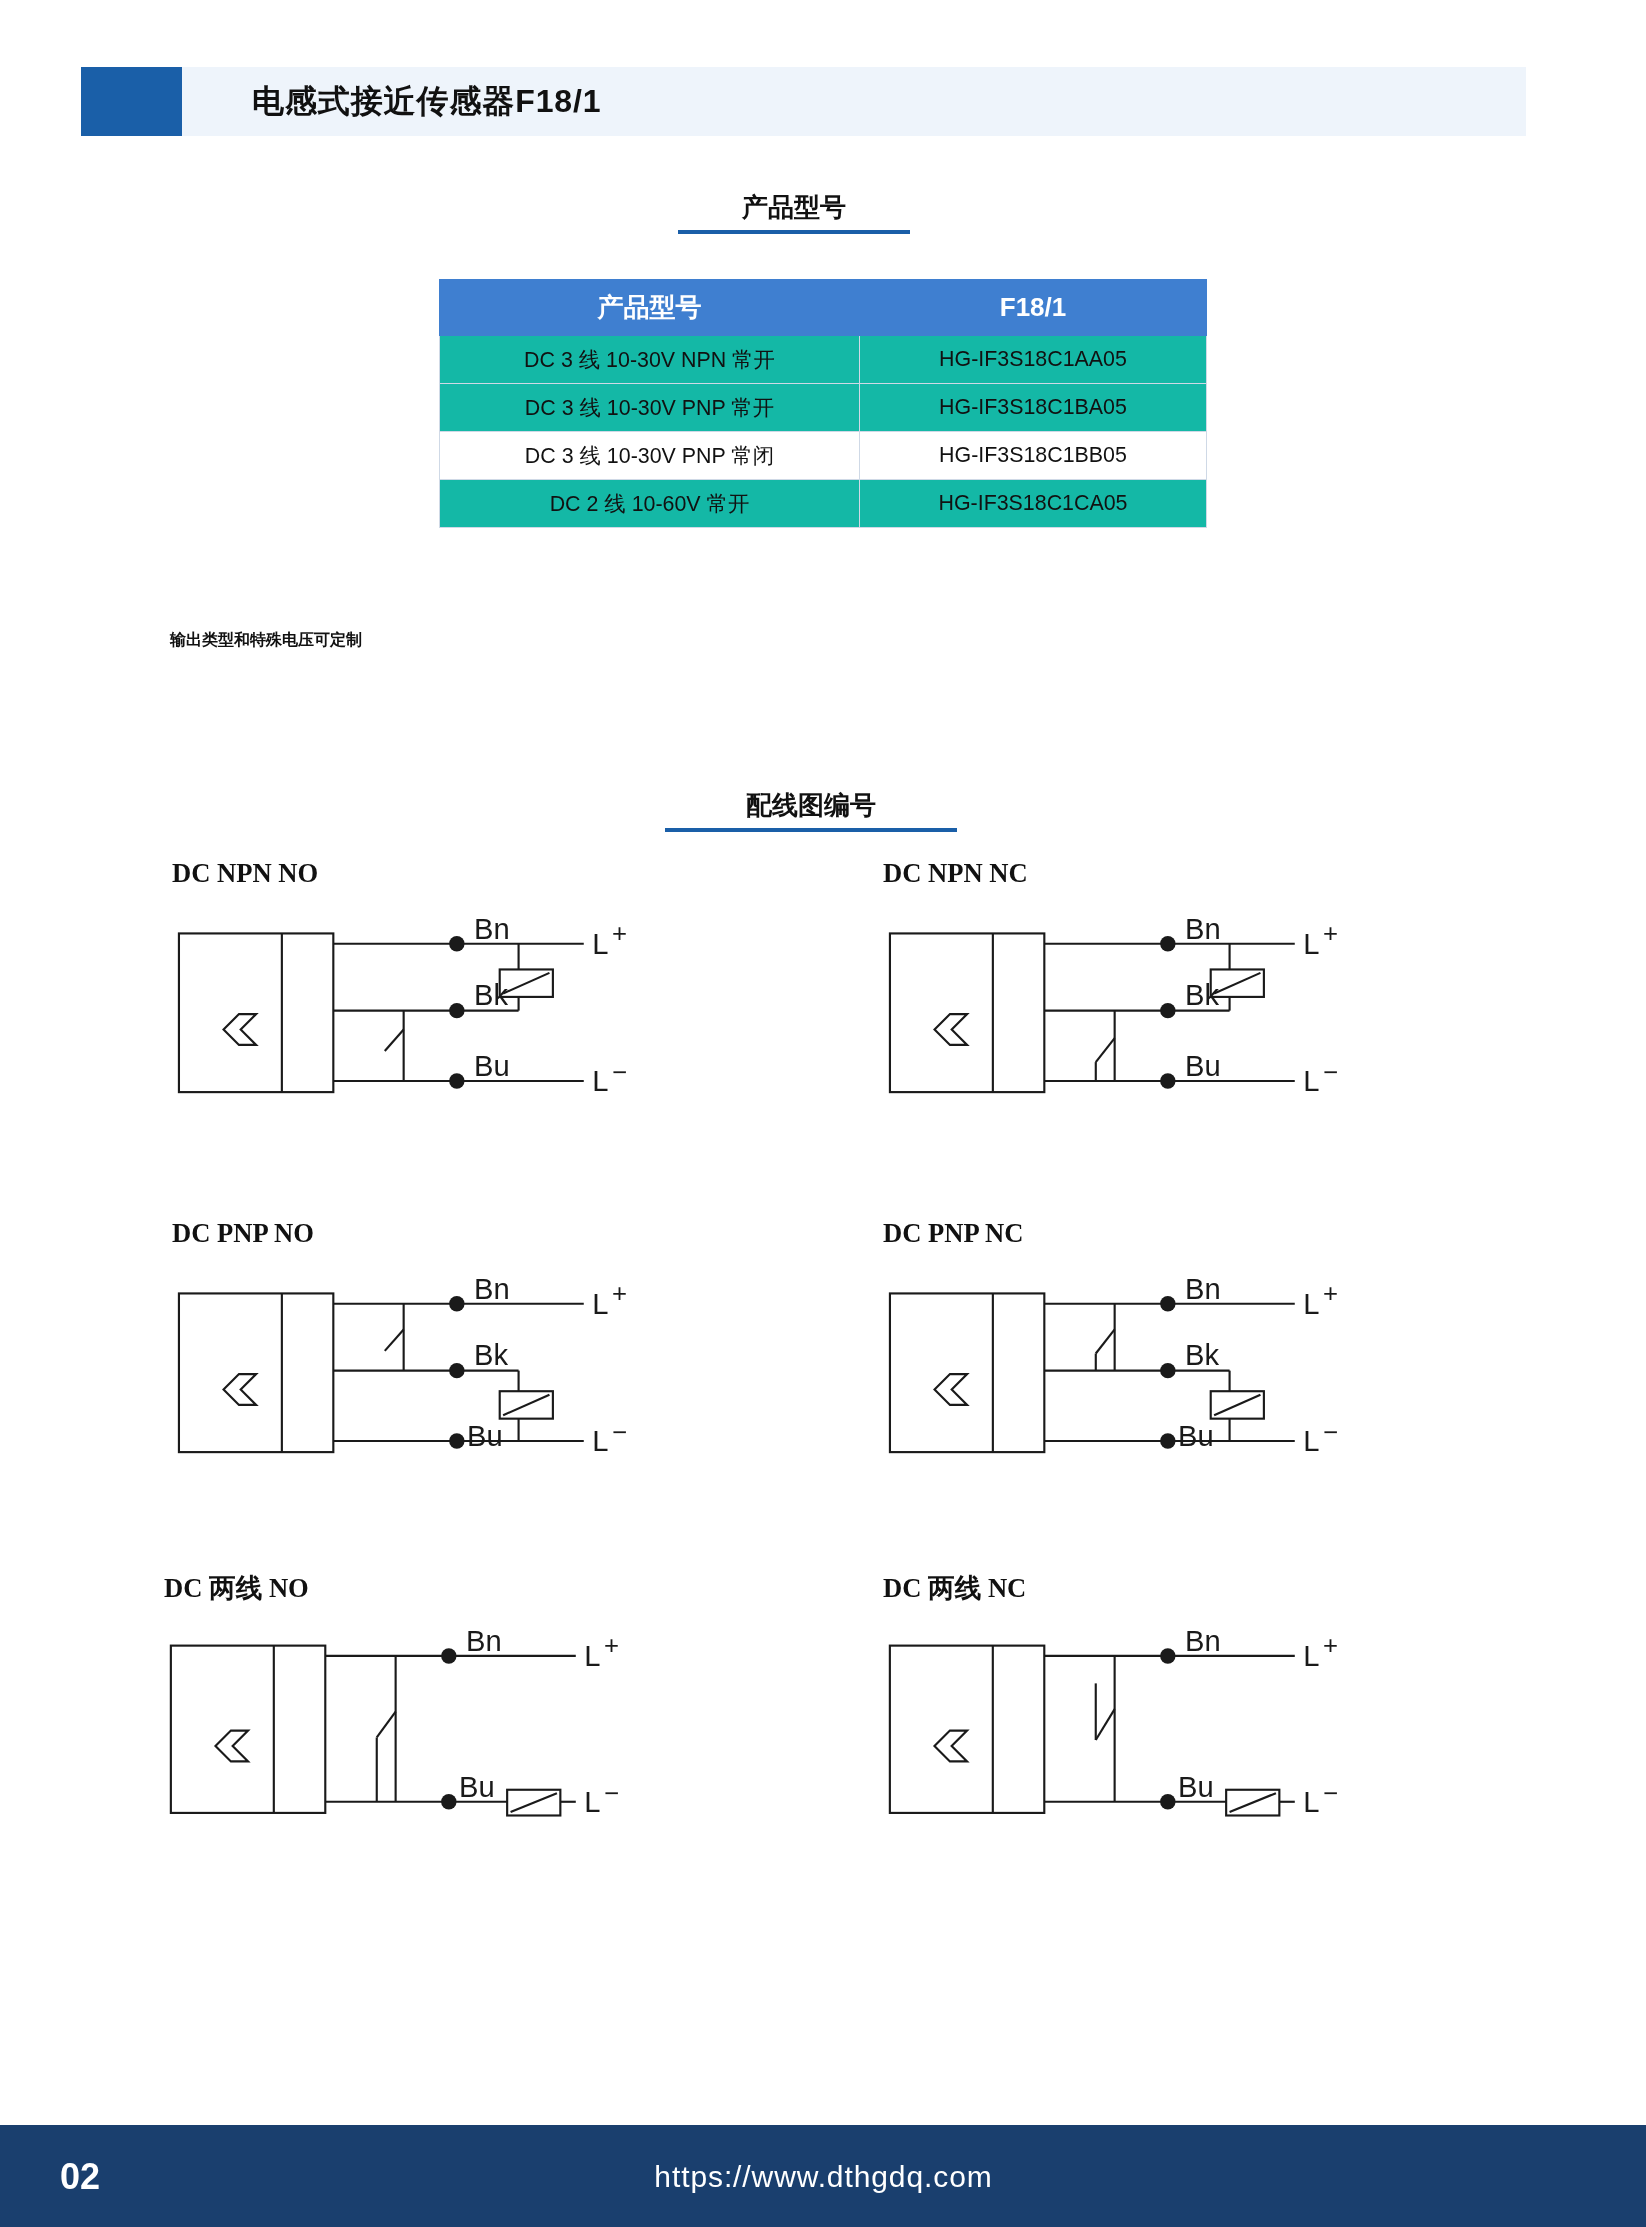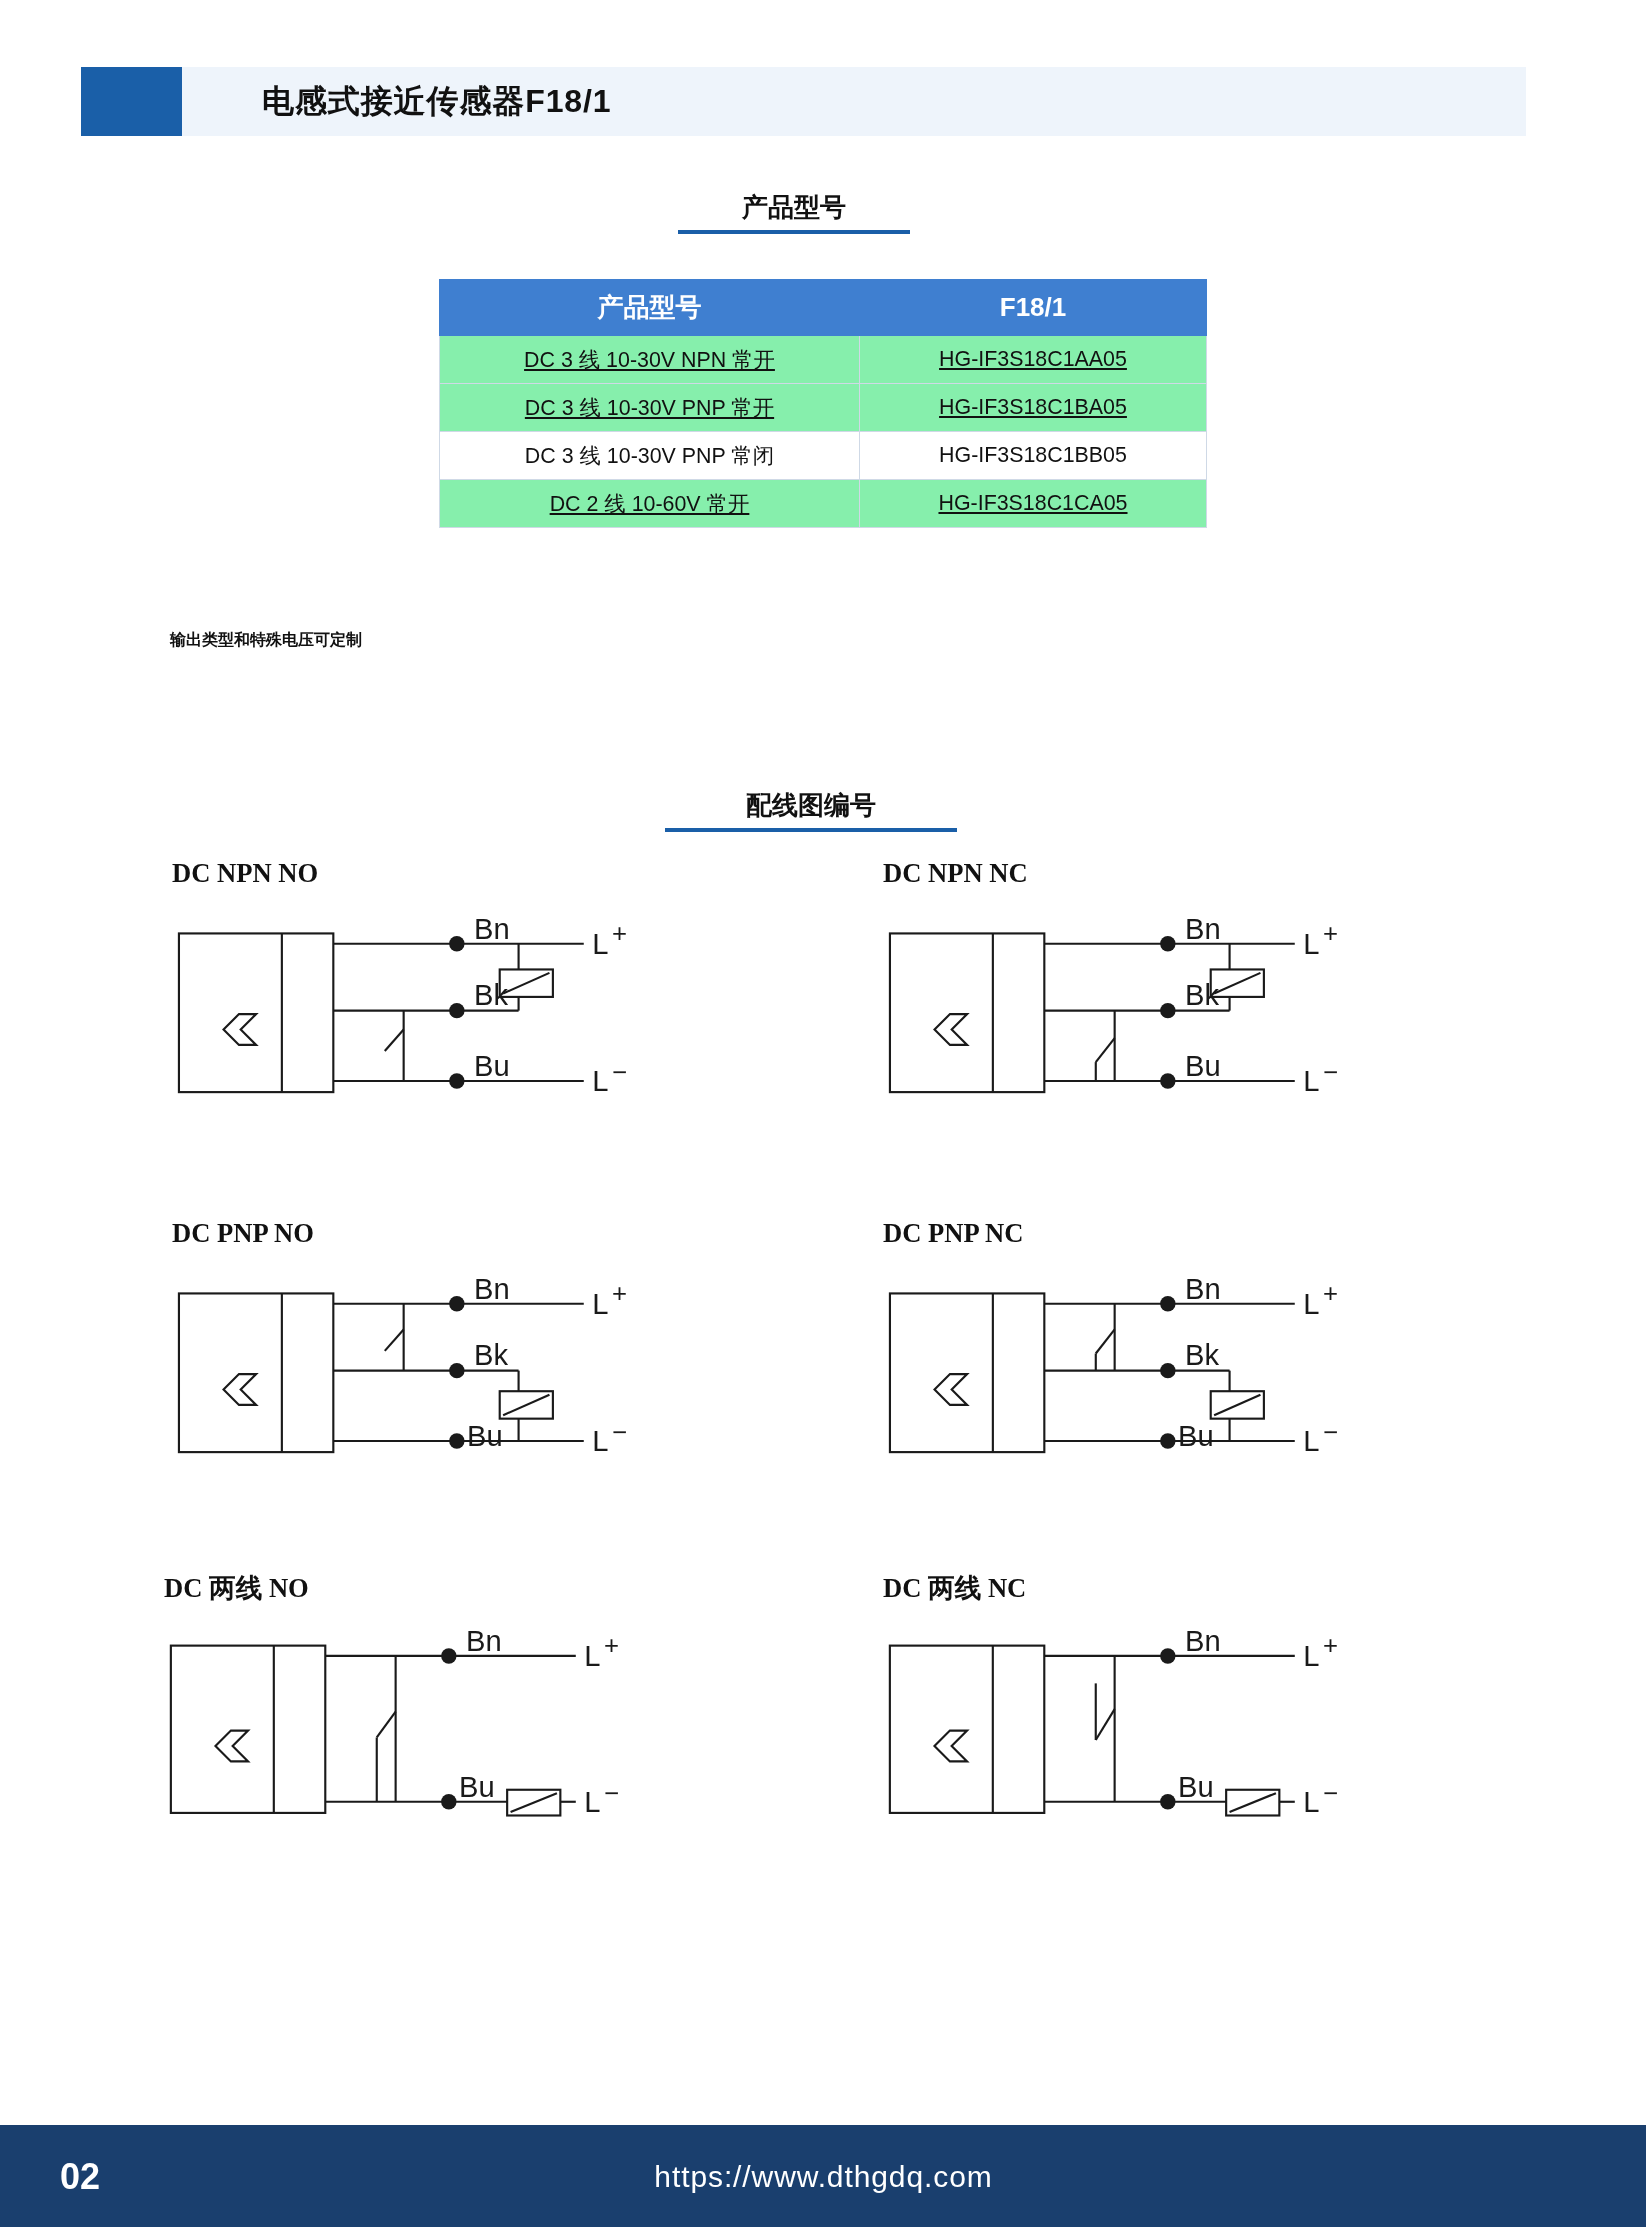--- a/index.html
+++ b/index.html
@@ -29,21 +29,21 @@
     background: #eef4fb;
   }
   .header-block {
     position: absolute;
     left: 81px; top: 0;
     width: 101px; height: 69px;
     background: #1a5fa8;
   }
   .header-title {
     position: absolute;
-    left: 262px; top: 0;
+    left: 252px; top: 0;
     height: 53px;
     line-height: 69px;
     font-size: 32px;
     font-weight: bold;
     letter-spacing: 0.9px;
     color: #111;
     white-space: nowrap;
   }
 
   
@@ -89,21 +89,21 @@
   }
   .model-table td {
     height: 45px;
     border-left: 0.9px solid #cfd9e6;
     border-right: 0.9px solid #cfd9e6;
     border-bottom: 0.9px solid #cfd9e6;
     text-align: center;
     color: #111;
     font-family: "Liberation Sans", sans-serif;
   }
-  .model-table tr.shade td { background: #86efac; text-decoration: underline; }
+  .model-table tr.shade td { background: #14b8a6; }
   .model-table tr.plain td { background: #ffffff; }
   .model-table col.c1 { width: 420px; }
   .model-table col.c2 { width: 347px; }
 
   .note {
     position: absolute;
     left: 170px; top: 630px;
     font-size: 16px;
     font-weight: bold;
     color: #111;

